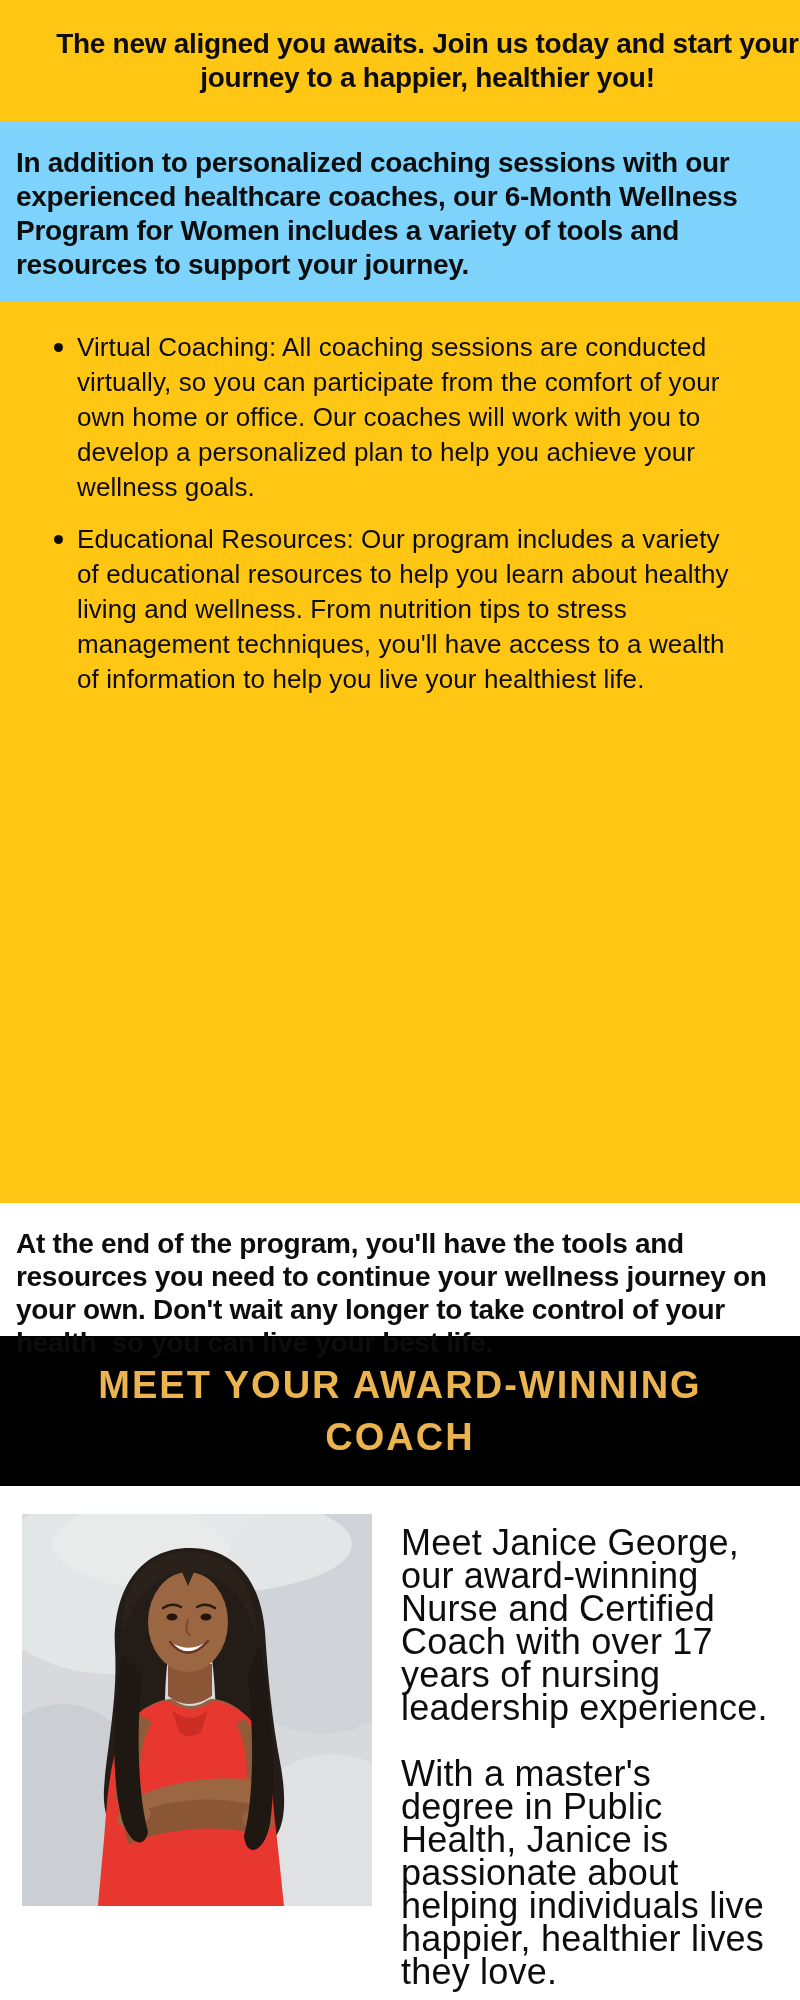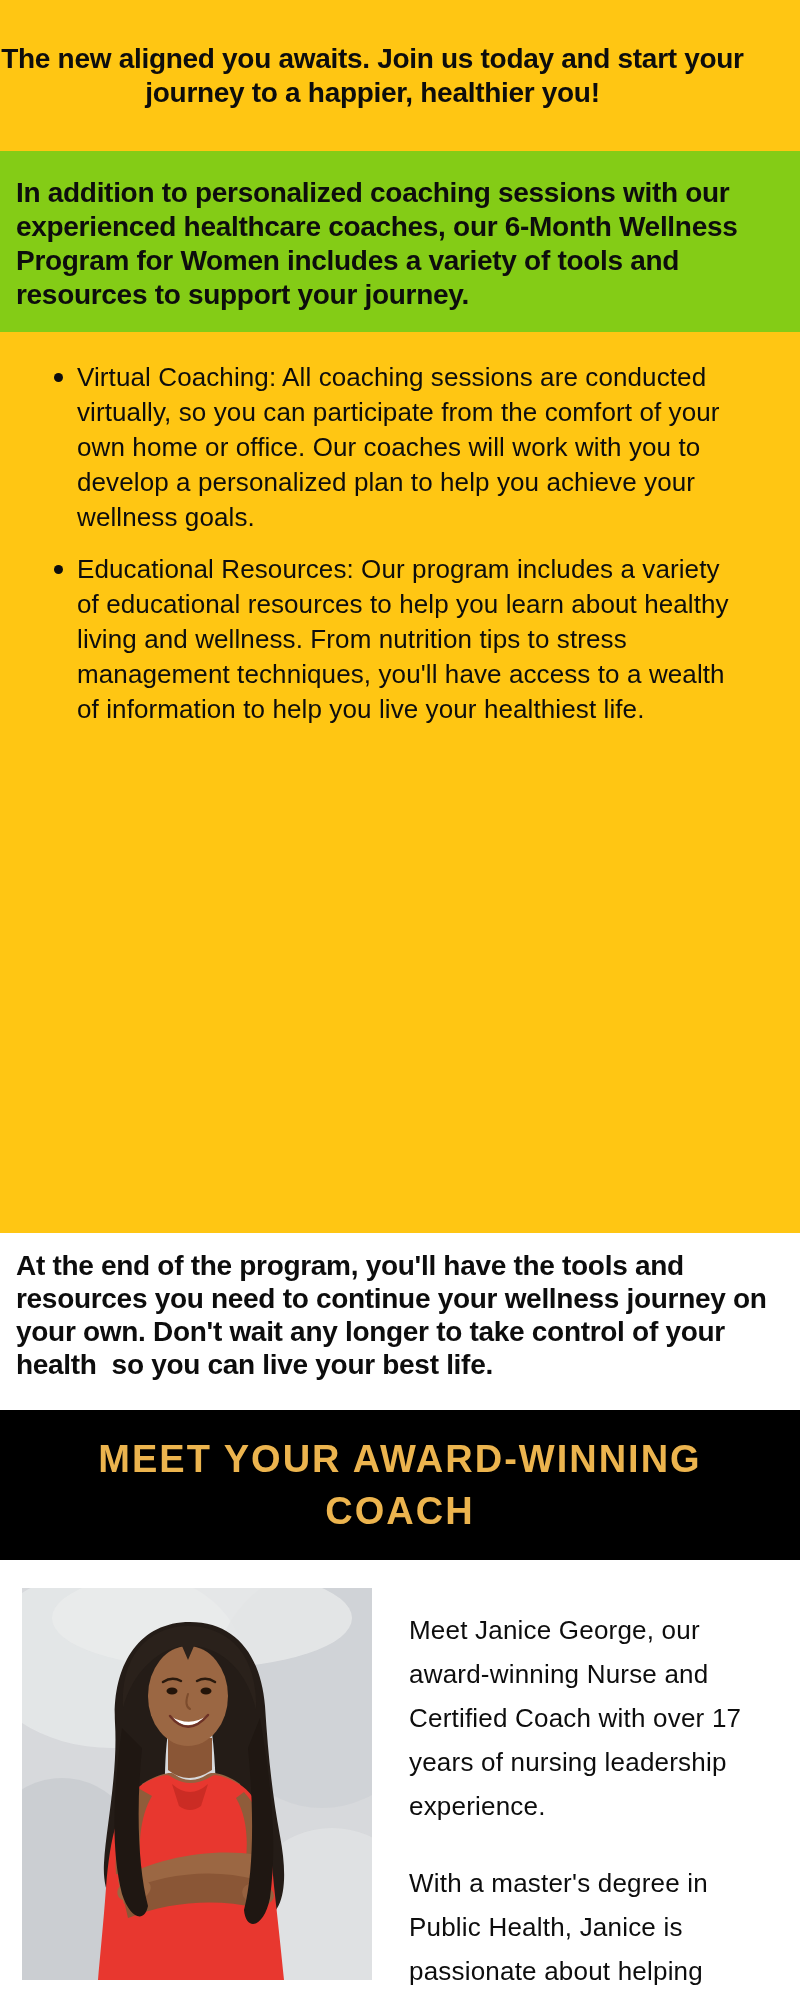--- a/index.html
+++ b/index.html
@@ -7,34 +7,34 @@
     position:relative;
     width:800px;height:2000px;
     margin:0 auto;
     background:#fff;
     overflow:hidden;
     font-family:"Liberation Sans","DejaVu Sans",sans-serif;
     color:var(--text,#0d0d0d);
   }
   
   .hero{
-    height:151px;
+    height:121px;
     background:var(--yellow,#FFC613);
-    display:flex;align-items:center;justify-content:flex-start;
+    display:flex;align-items:center;justify-content:flex-end;
   }
   .hero p{
     margin:0;max-width:745px;
     text-align:center;
     font-weight:700;font-size:28px;line-height:34px;letter-spacing:-.3px;
   }
   
   .intro{
     height:181px;box-sizing:border-box;
     padding:25px 8px 0 16px;
-    background:#84cc16;
+    background:#7dd3fc;
   }
   .intro p{
     margin:0;max-width:776px;
     font-weight:700;font-size:28px;line-height:34px;letter-spacing:-.3px;
   }
   
   .features{
     height:901px;box-sizing:border-box;
     background:var(--yellow,#FFC613);
     padding:24px 38px 0 48px;
@@ -46,22 +46,22 @@
     font-size:26px;line-height:35px;font-weight:400;letter-spacing:.1px;
   }
   .features li + li{margin-top:17px;}
   .features .dot{
     position:absolute;left:2px;top:13px;
     width:9px;height:9px;border-radius:50%;
     background:var(--text,#0d0d0d);
   }
   
   .outro{
-    height:177px;box-sizing:border-box;
-    padding:16px 8px 0 16px;background:#fff;
+    height:125px;box-sizing:border-box;
+    padding:16px 8px 0 16px;background:#fff;margin-top:8px;
   }
   .outro p{
     margin:0;max-width:778px;white-space:pre-wrap;
     font-weight:700;font-size:28px;line-height:33px;letter-spacing:-.3px;
   }
   
   .coach-banner{
     height:150px;
     background:var(--black,#000000);
     display:flex;align-items:center;justify-content:center;
@@ -74,22 +74,22 @@
   
   .coach{height:470px;position:relative;background:#fff;}
   .photo{
     position:absolute;left:22px;top:28px;
     width:350px;height:392px;display:block;
   }
   .bio{
     position:absolute;left:401px;top:40px;width:372px;
   }
   .bio p{
-    margin:8px;
-    font-size:26px;line-height:44px;font-weight:400;letter-spacing:.2px;
+    margin:0;
+    font-size:36px;line-height:33px;font-weight:400;letter-spacing:.2px;
   }
   .bio p + p{margin-top:33px;}
 </style>
 </head>
 <body>
 
 <div class="page">
 
   <header class="hero">
     <p>The new aligned you awaits. Join us today and start your journey to a happier, healthier you!</p>

